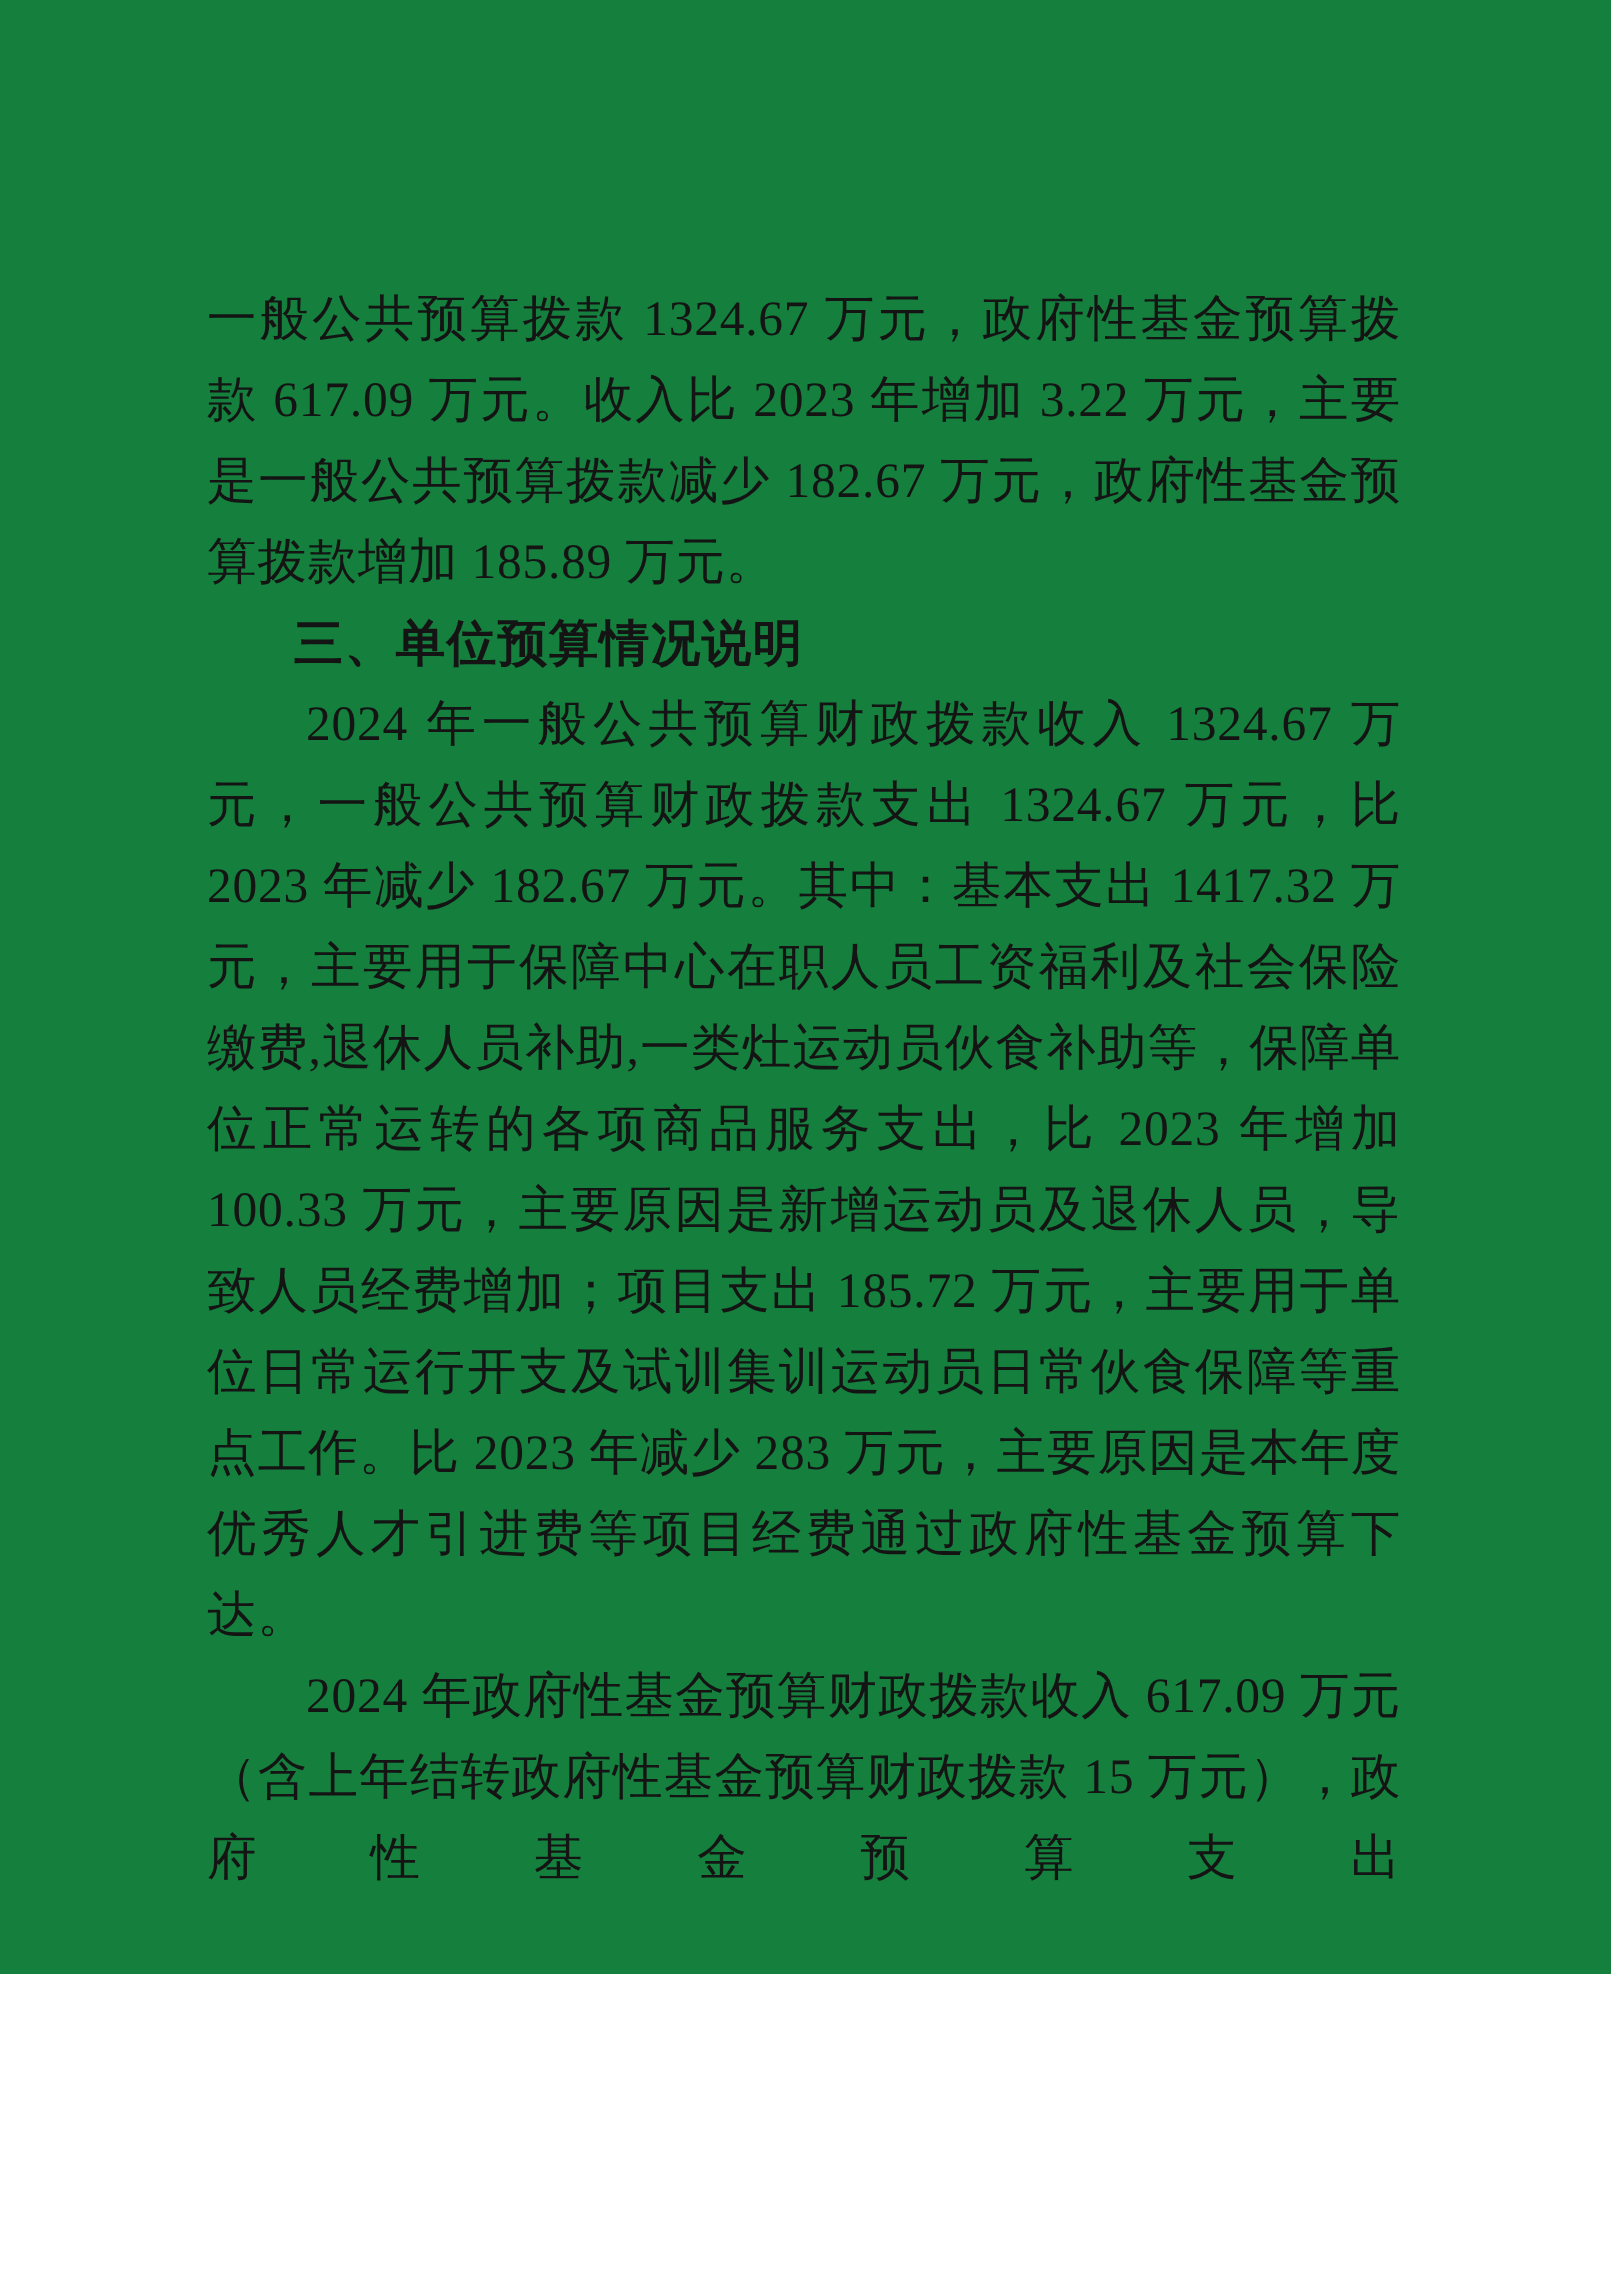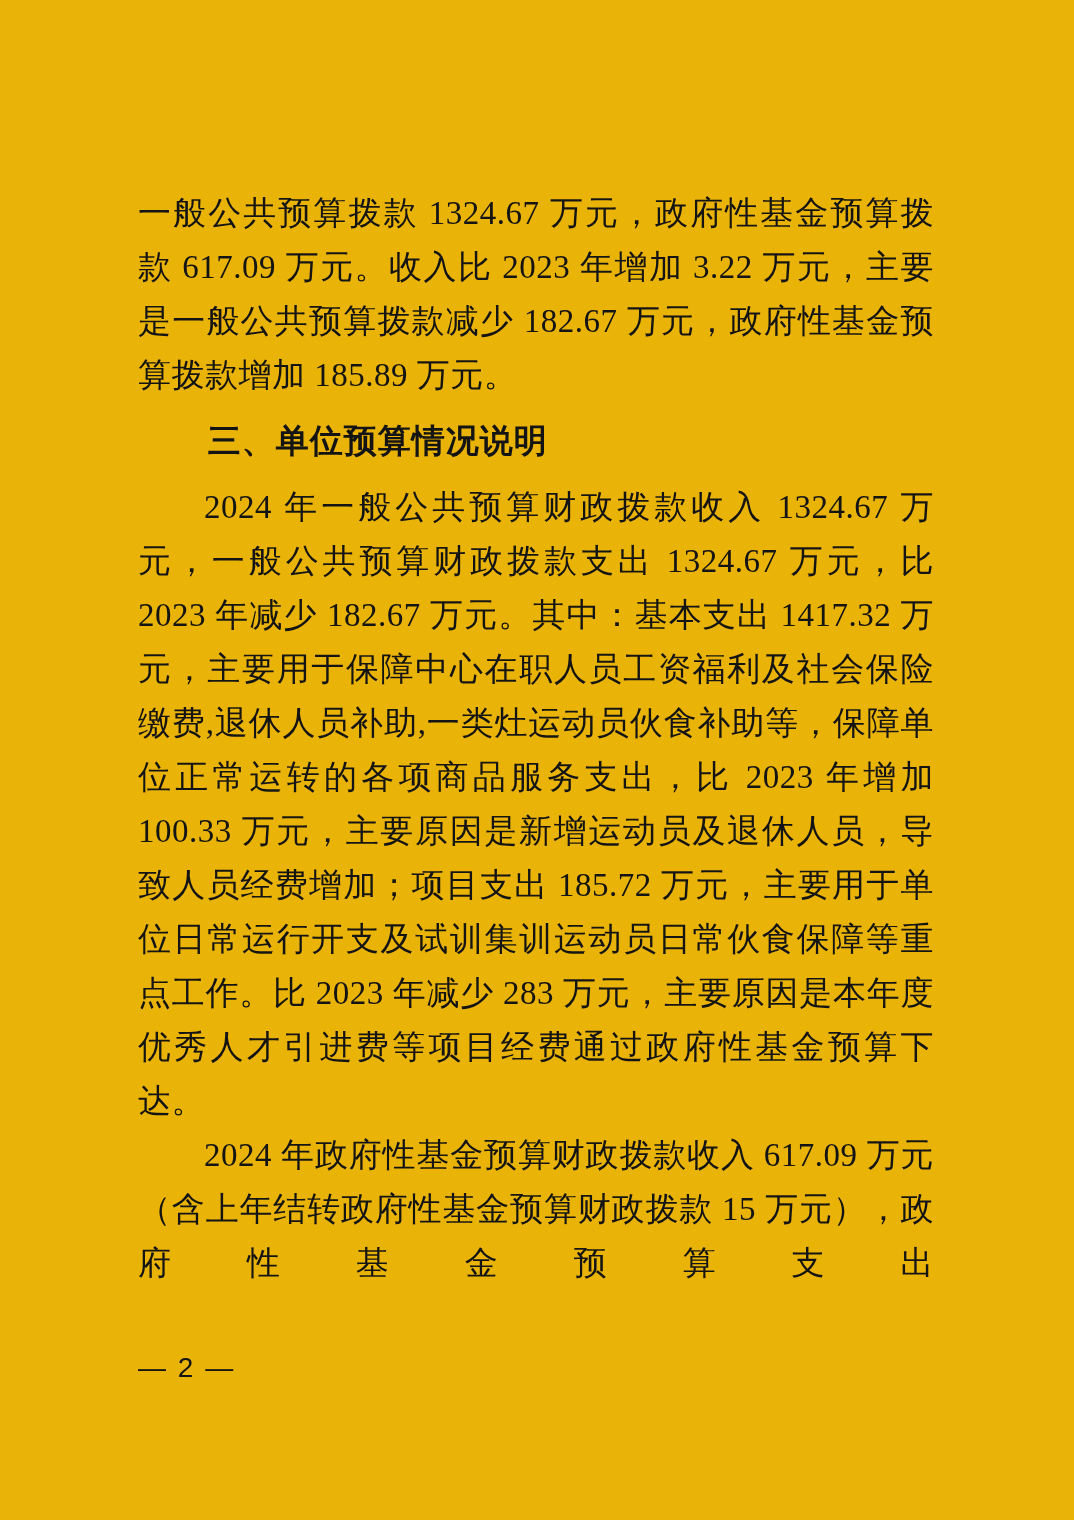--- a/index.html
+++ b/index.html
@@ -3,22 +3,22 @@
 <meta charset="utf-8">
 <style>
   html, body {
     margin: 0;
     padding: 0;
     background: #ffffff;
   }
   .page {
     position: relative;
     width: 1074px;
-    height: 1520px;
-    background: #eab308;
+    height: 1316px;
+    background: #15803d;
     overflow: hidden;
     font-family: "Liberation Serif", "DejaVu Serif", serif;
     color: #141414;
   }
   .content {
     position: absolute;
     left: 138px;
     top: 186px;
     width: 796px;
   }
@@ -33,21 +33,21 @@
   .indent-2em {
     text-indent: 2em;
   }
   .fill-last-line {
     text-align-last: justify;
   }
   .lead-bold {
     font-weight: bold;
   }
   .section-heading {
-    margin: 12px;
+    margin: 0;
     font-size: 33px;
     line-height: 54px;
     font-weight: bold;
     font-family: "Liberation Sans", "DejaVu Sans", sans-serif;
     text-indent: 1.75em;
     letter-spacing: 1px;
   }
   .page-footer {
     position: absolute;
     left: 138px;

